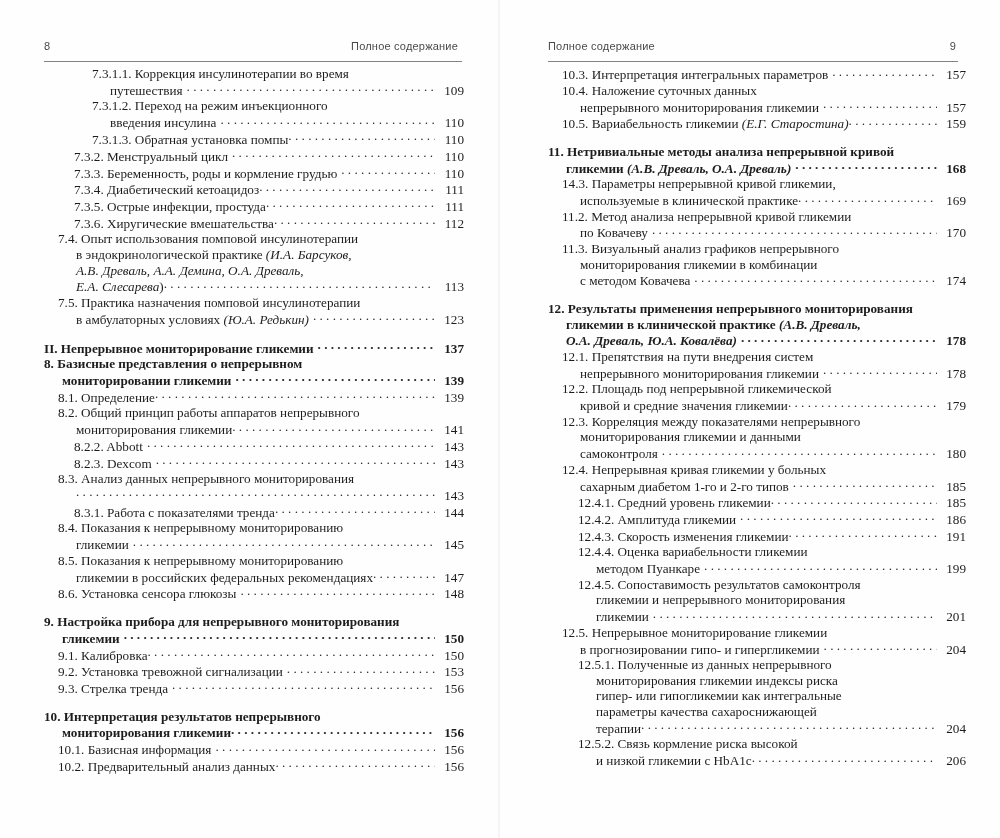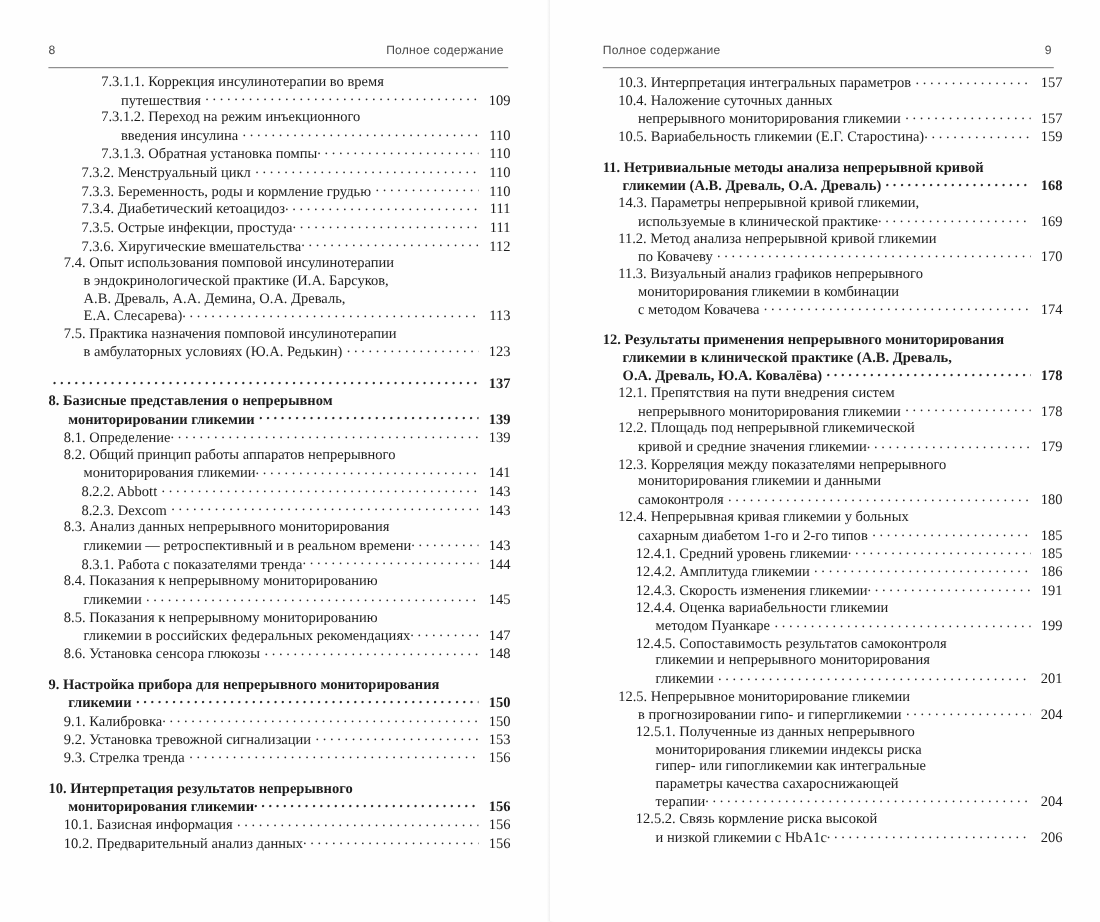--- a/index.html
+++ b/index.html
@@ -101,21 +101,21 @@
     align-items: baseline;
     white-space: nowrap;
   }
   
   .row.cont { padding-left: 18px; justify-content: flex-end; }
 
   .txt {
     flex: 0 0 auto;
     white-space: pre;
   }
-  .txt .it { }
+  .txt .it { font-style: italic; }
 
   .leader {
     flex: 1 1 auto;
     overflow: hidden;
     height: 1em;
     margin: 0 3px 0 4px;
     position: relative;
   }
   .leader::before {
     content: ". . . . . . . . . . . . . . . . . . . . . . . . . . . . . . . . . . . . . . . . . . . . . . . . . . . . . . . . . . . . . . . . . . . . . . . . . . . .";
@@ -246,20 +246,21 @@
             <span class="pg blank"></span>
           </div>
           <div class="row cont">
             <span class="txt">в амбулаторных условиях <span class="it">(Ю.А. Редькин)</span></span>
             <span class="leader"></span>
             <span class="pg">123</span>
           </div>
         </div>
         <div class="entry lvl0 bold gap">
           <div class="row">
+            <span class="txt">II. Непрерывное мониторирование гликемии</span>
             <span class="leader"></span>
             <span class="pg">137</span>
           </div>
         </div>
         <div class="entry lvl0 bold">
           <div class="row">
             <span class="txt">8. Базисные представления о непрерывном</span>
             <span class="nolead"></span>
             <span class="pg blank"></span>
           </div>
@@ -302,21 +303,20 @@
             <span class="pg">143</span>
           </div>
         </div>
         <div class="entry lvl1">
           <div class="row">
             <span class="txt">8.3. Анализ данных непрерывного мониторирования</span>
             <span class="nolead"></span>
             <span class="pg blank"></span>
           </div>
           <div class="row cont">
-            <span class="txt">гликемии — ретроспективный и в реальном времени</span>
             <span class="leader tight"></span>
             <span class="pg">143</span>
           </div>
         </div>
         <div class="entry lvl2">
           <div class="row">
             <span class="txt">8.3.1. Работа с показателями тренда</span>
             <span class="leader tight"></span>
             <span class="pg">144</span>
           </div>

